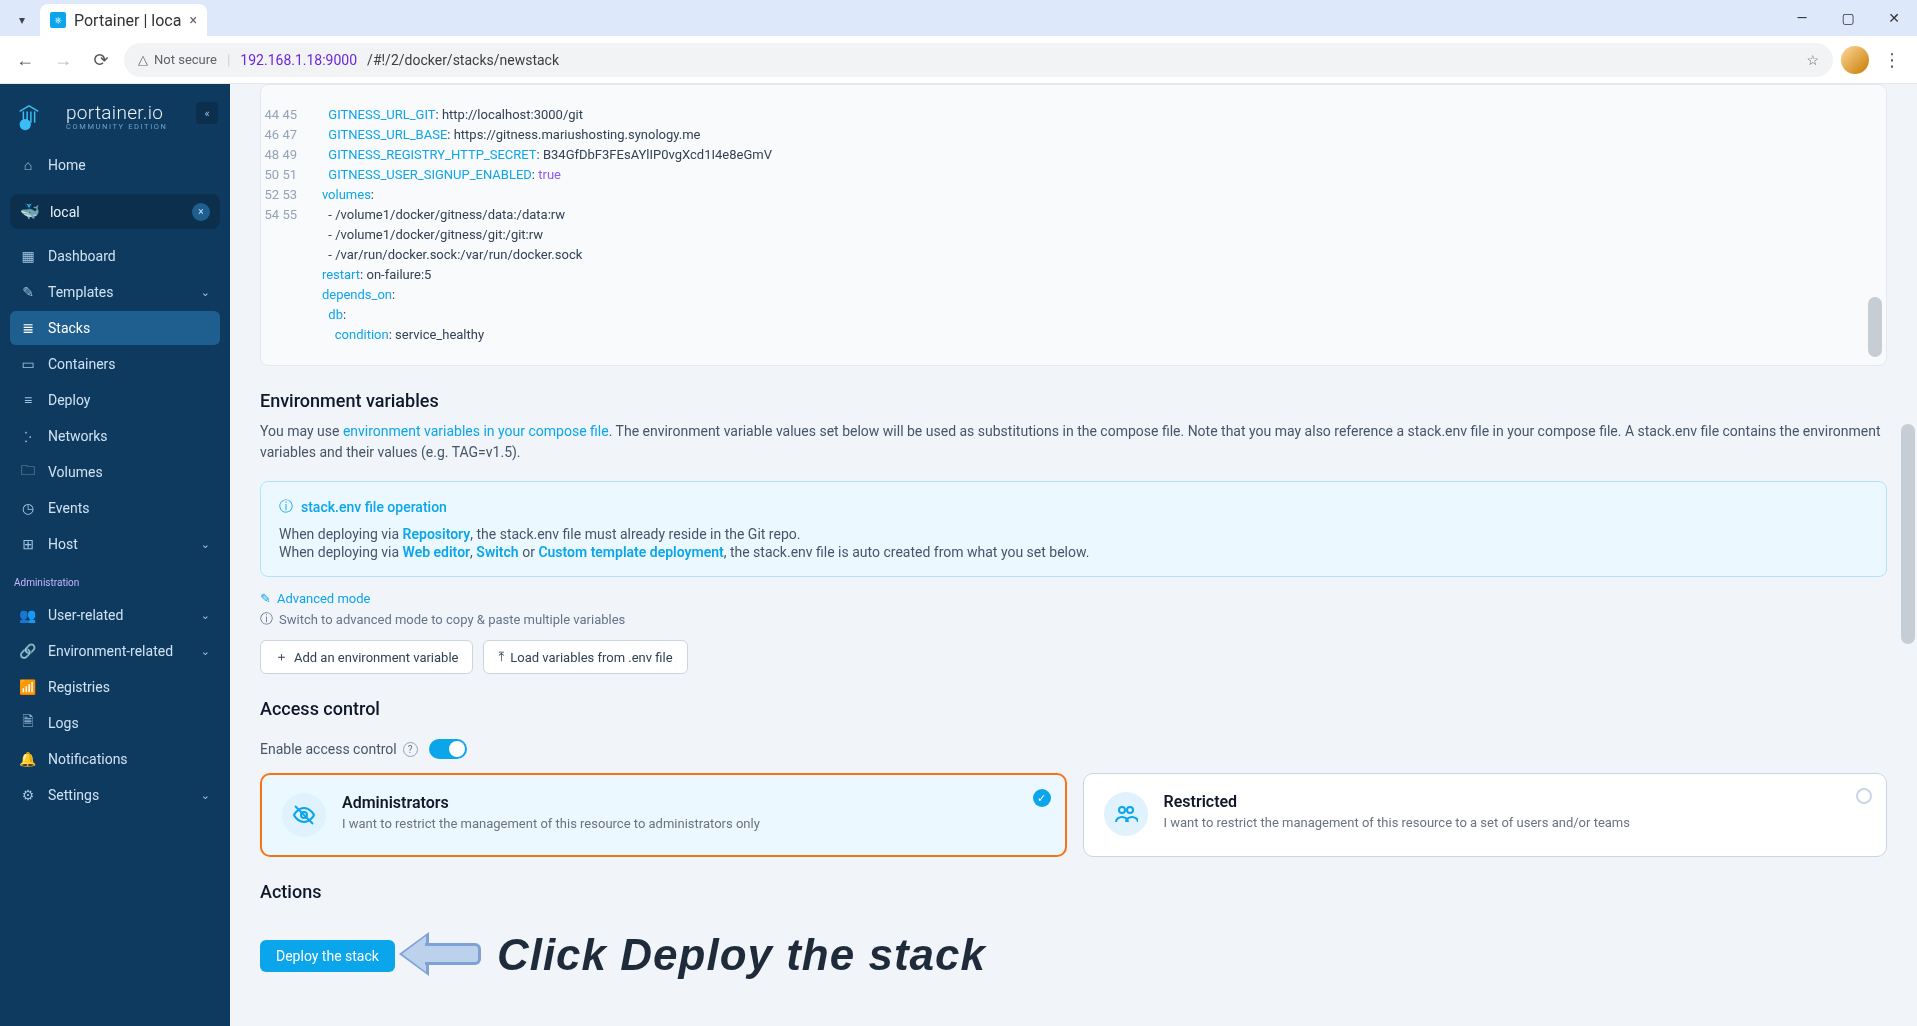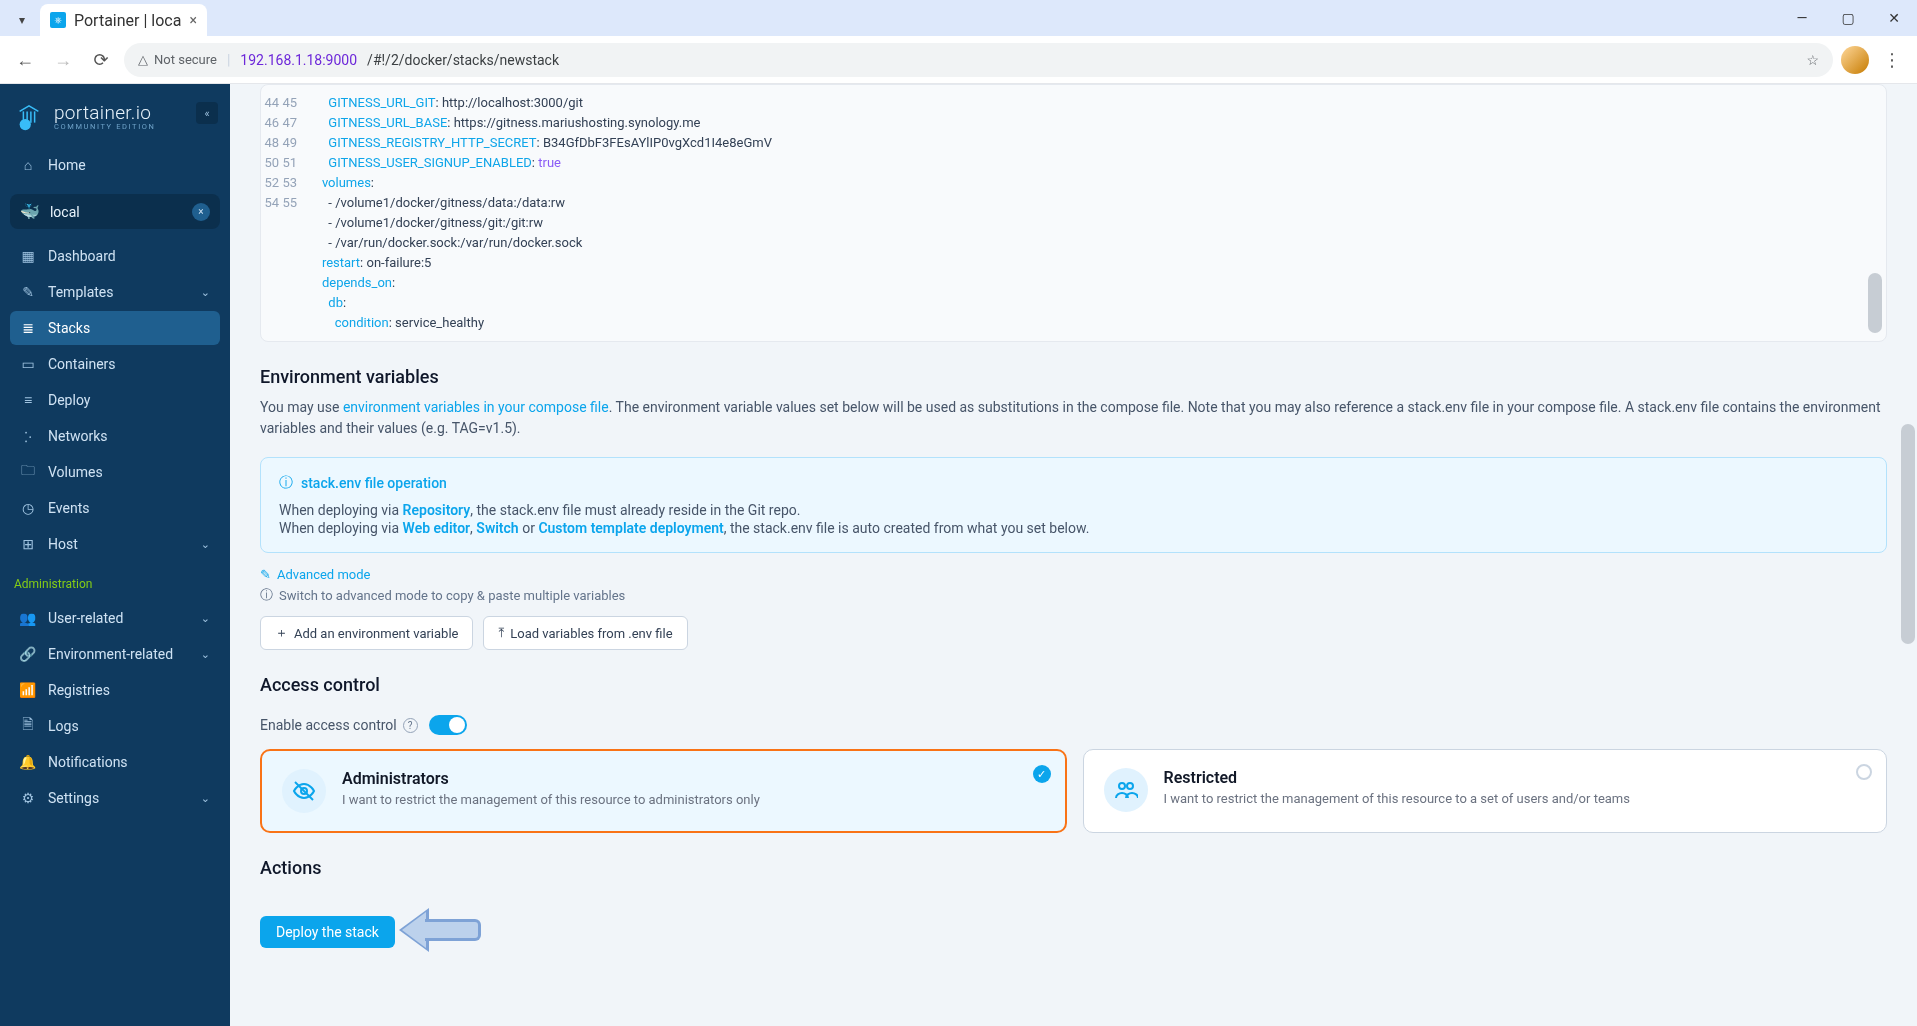--- a/index.html
+++ b/index.html
@@ -25,39 +25,39 @@
 .addr-icons { margin-left:auto; display:flex; gap:10px; color:#5f6368; }
 .avatar { width:28px; height:28px; border-radius:50%; background:linear-gradient(135deg,#ffd89b,#c67b00); }
 .menu-dots { width:30px; display:flex; align-items:center; justify-content:center; color:#555; font-size:18px; }
 
 
 .app { display:flex; height:942px; background:#f1f5f9; }
 .sidebar { width:230px; background:#0f3a5f; color:#cfe2f3; padding:18px 10px; flex-shrink:0; position:relative; }
 .collapse-btn { position:absolute; top:18px; right:12px; width:22px; height:22px; background:#0b2f4d; border-radius:4px; display:flex; align-items:center; justify-content:center; color:#9fc3e0; font-size:11px; }
 .brand { display:flex; align-items:center; gap:10px; padding:0 4px 14px 4px; }
 .brand-icon { width:30px; height:30px; position:relative; }
-.brand-text { display:flex; flex-direction:column; line-height:1.05; }
+.brand-text { display:flex; flex-direction:column; line-height:1.05;margin-left:12px; }
 .brand-name { font-size:19px; font-weight:300; color:#e8f3fb; letter-spacing:.3px; }
 .brand-sub { font-size:7.5px; letter-spacing:1.6px; color:#6fa3c9; }
 .nav-item { display:flex; align-items:center; gap:12px; height:34px; padding:0 10px; border-radius:6px; font-size:14px; color:#cfe2f3; cursor:pointer; margin:2px 0; }
 .nav-item.active { background:#1f5f8f; color:#fff; }
 .nav-item .icon { width:16px; display:flex; justify-content:center; font-size:14px; color:#9fc3e0; }
 .nav-item.active .icon { color:#fff; }
 .nav-item .chev { margin-left:auto; font-size:11px; color:#9fc3e0; }
 .env-pill { display:flex; align-items:center; gap:10px; background:#0b2f4d; border-radius:8px; padding:8px 10px; margin:12px 0 10px; }
 .env-pill .close { margin-left:auto; width:18px; height:18px; background:#1f5f8f; border-radius:50%; display:flex; align-items:center; justify-content:center; font-size:10px; color:#cfe2f3; }
-.section-label { font-size:12px; color:#84cc16; padding:14px 4px 8px; }
+.section-label { font-size:10px; color:#c4b5fd; padding:14px 4px 8px; }
 
 
 .main { flex:1; overflow:hidden; padding:0 30px 20px 30px; display:flex; flex-direction:column; gap:0; position:relative; }
 .scroll-thumb { position:absolute; right:2px; top:340px; width:14px; height:220px; background:#c7cdd4; border-radius:7px; }
 
 
 .editor-wrap { background:#f8fafc; border:1px solid #e5e9ef; border-radius:8px; margin-top:0; overflow:hidden; position:relative; }
-.editor { display:flex; font-family:Consolas,Monaco,monospace; font-size:13px; line-height:20px; padding:8px 0; }
+.editor { display:flex; font-family:Consolas,Monaco,monospace; font-size:13px; line-height:20px; padding:20px 0; }
 .gutter { width:48px; text-align:right; color:#94a3b8; padding-right:12px; user-select:none; }
 .code { flex:1; white-space:pre; color:#334155; padding-right:20px; }
 .code .key { color:#0ea5e9; }
 .code .bool { color:#8b5cf6; }
 .editor-scroll { position:absolute; right:4px; top:4px; width:14px; height:calc(100% - 8px); }
 .editor-thumb { position:absolute; bottom:4px; width:100%; height:60px; background:#c7cdd4; border-radius:7px; }
 
 
 h3.section-title { font-size:18px; font-weight:500; color:#0f172a; margin:24px 0 10px; }
 .help-text { font-size:14px; color:#475569; line-height:1.5; }
@@ -353,16 +353,17 @@
     </div>
 
     <h3 class="section-title">Actions</h3>
     <div class="annotation-row">
       <button class="deploy-btn">Deploy the stack</button>
       <div class="arrow">
         <div class="arrow-head"></div>
           <div class="arrow-head2"></div>
           <div class="arrow-shaft"></div>
       </div>
+      <div class="annotation-text">Click Deploy the stack</div>
     </div>
 
   </div>
 </div>
 
 </body></html>

